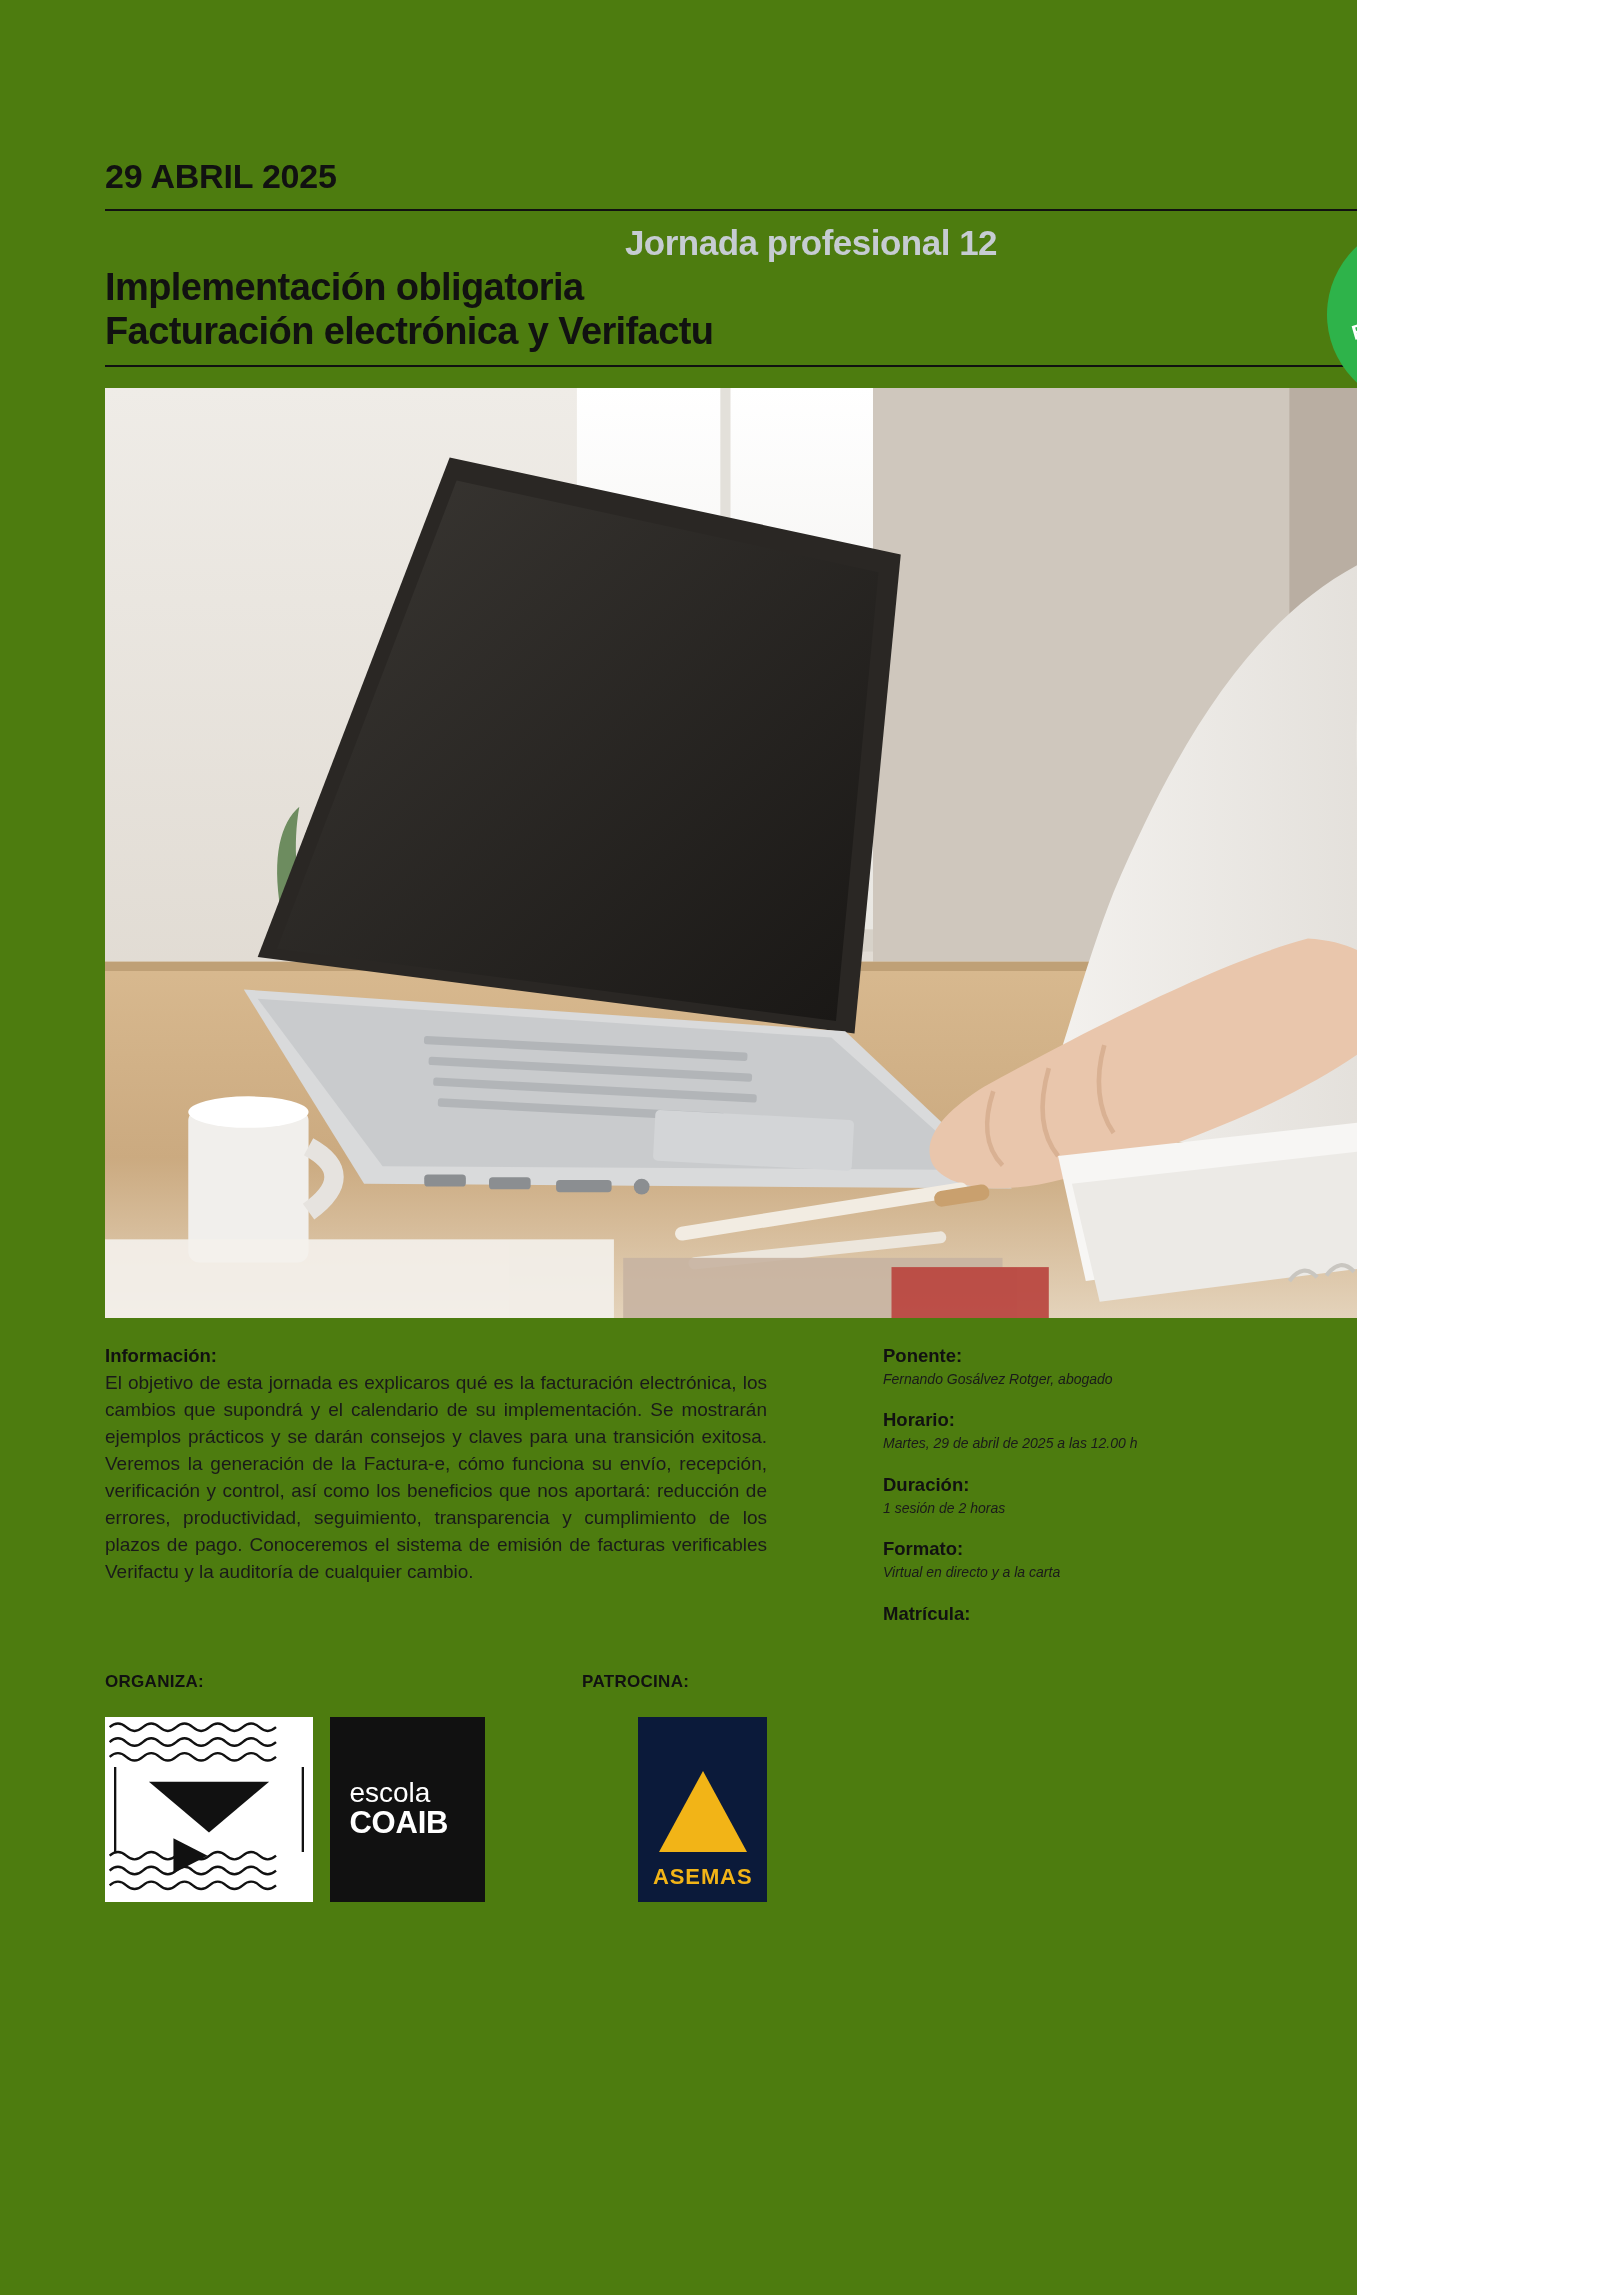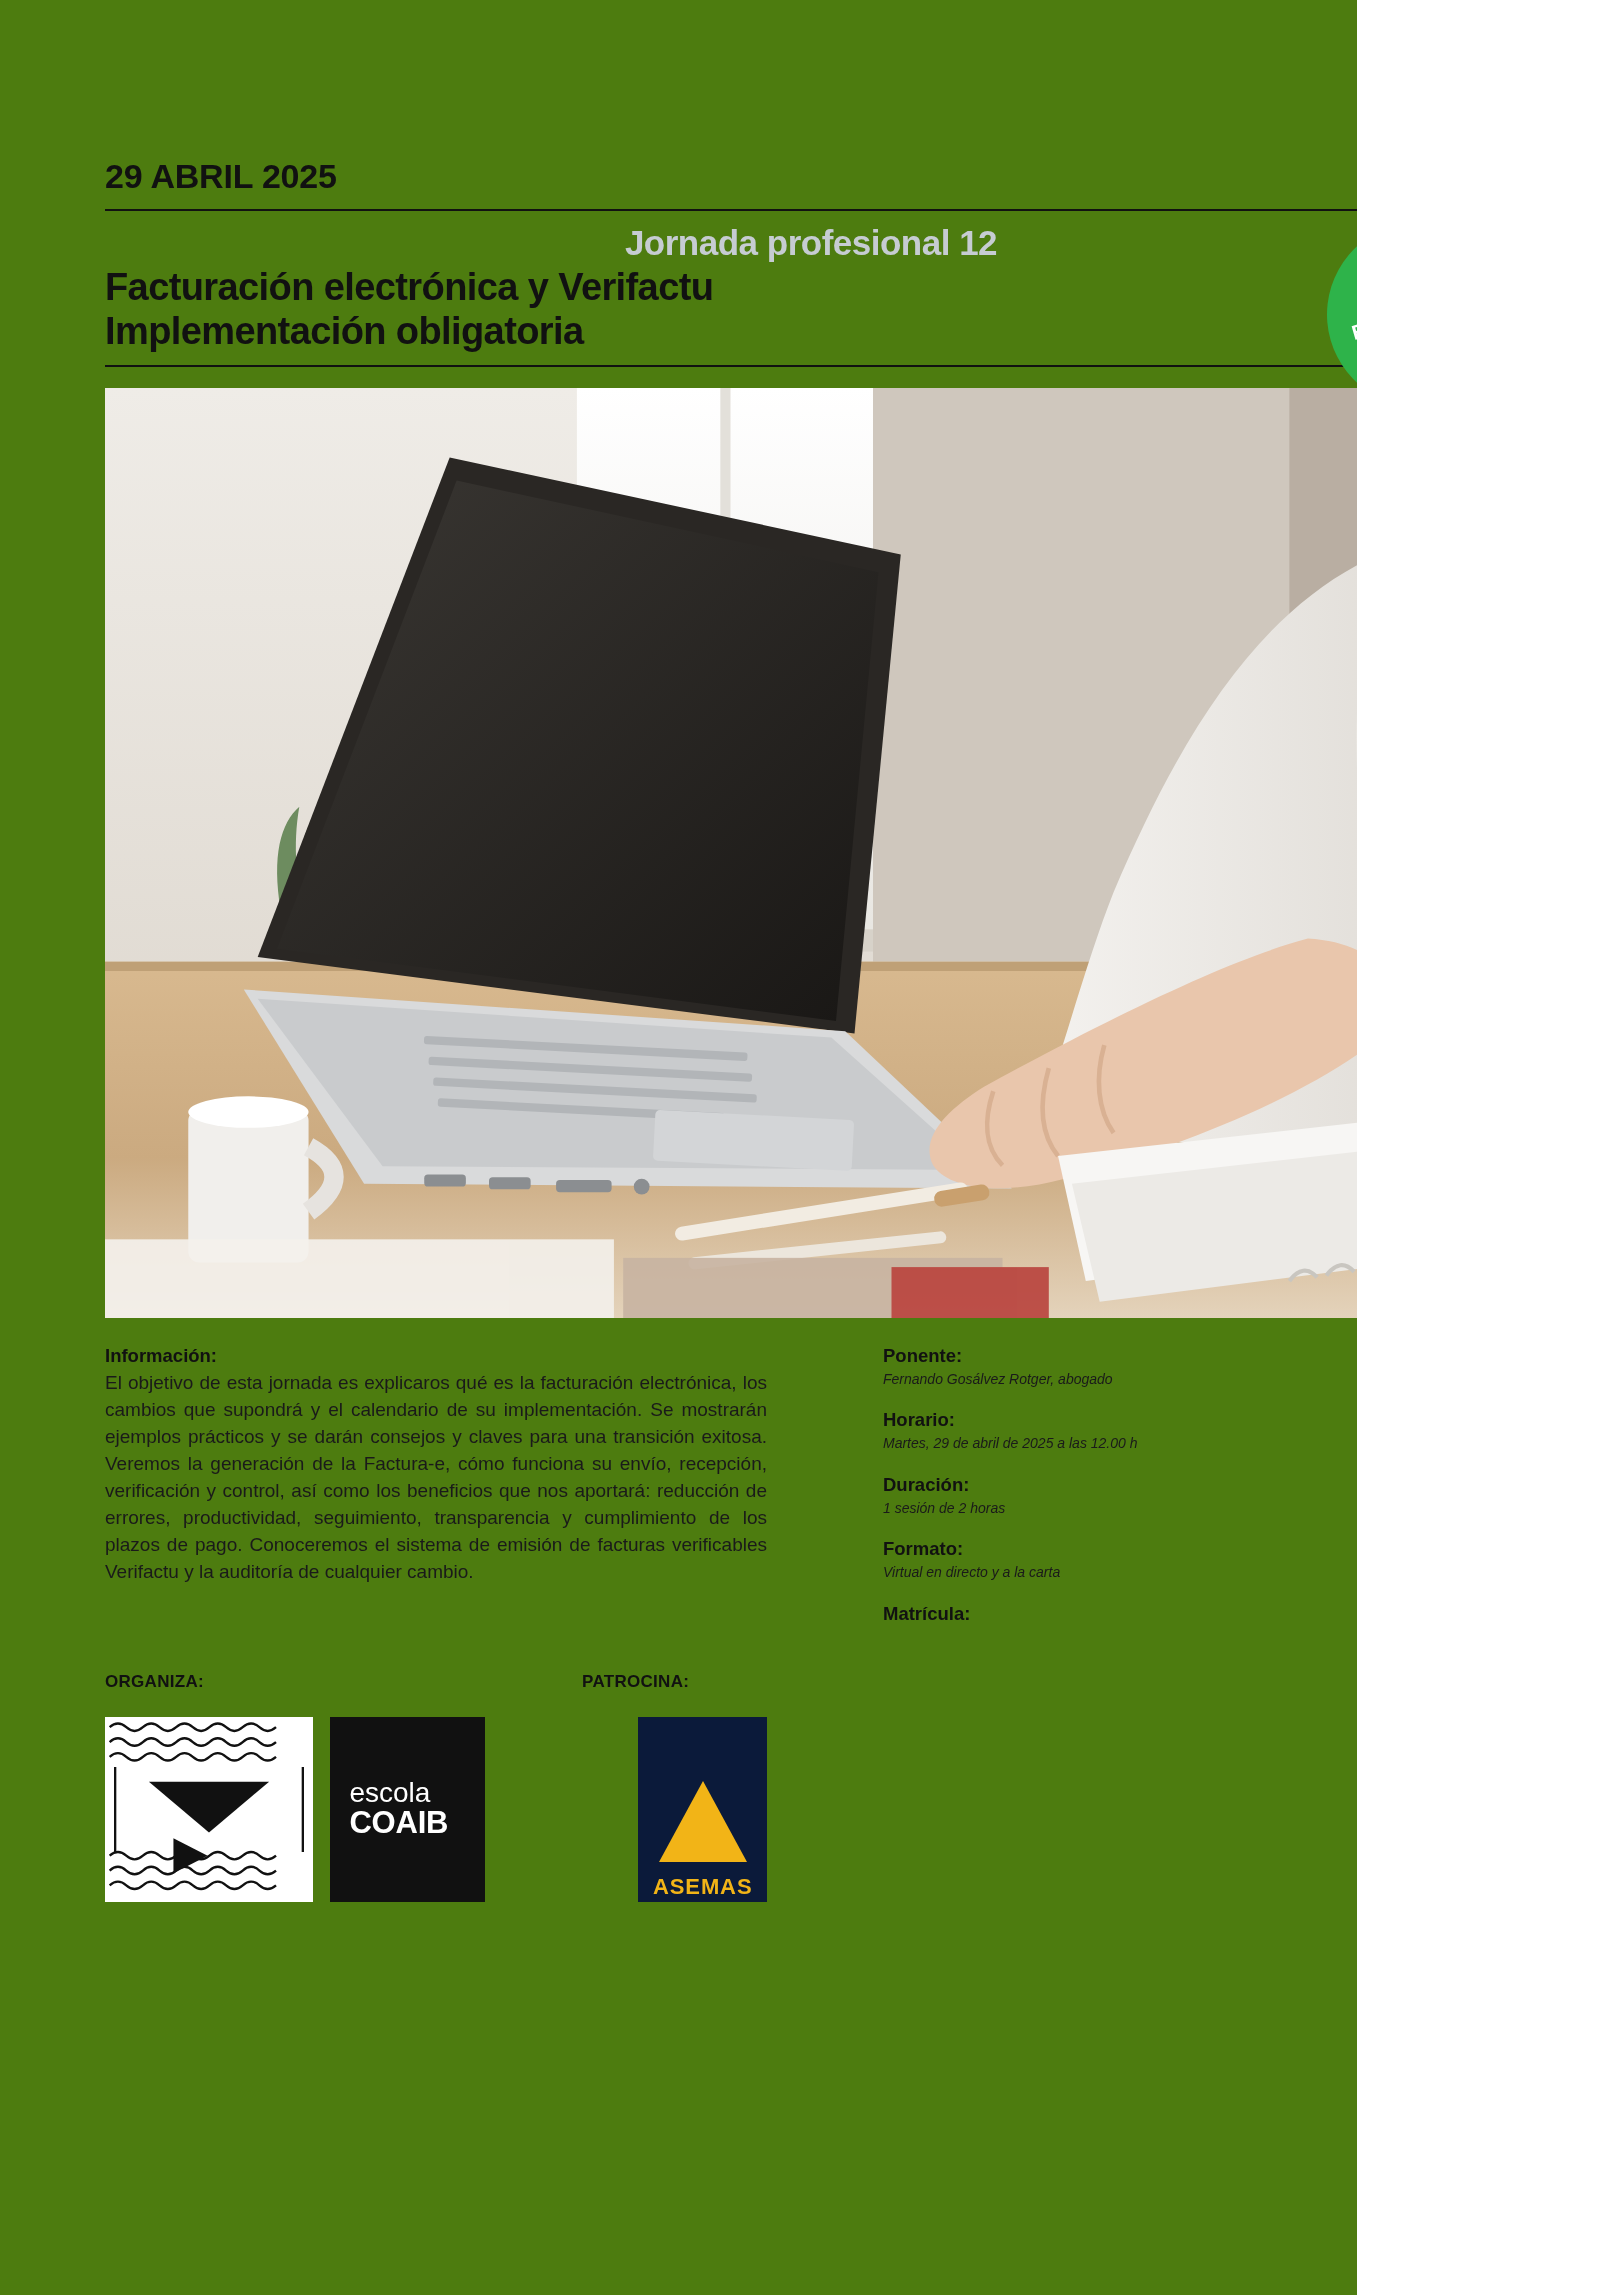--- a/index.html
+++ b/index.html
@@ -193,21 +193,21 @@
 
   .logo-asemas {
     width: 148px;
     height: 185px;
     background: #0b1a3a;
     color: #f2b417;
     display: flex;
     flex-direction: column;
     align-items: center;
     justify-content: flex-end;
-    padding-bottom: 2px;
+    padding-bottom: 12px;
     box-sizing: border-box;
     margin-left: 136px;
   }
   .logo-asemas .tri {
     width: 0; height: 0;
     border-left: 44px solid transparent;
     border-right: 44px solid transparent;
     border-bottom: 81px solid #f2b417;
     margin-bottom: 12px;
     position: relative;
@@ -240,22 +240,22 @@
 
     <div class="top-row">
       <div class="date">29 ABRIL 2025</div>
       <div class="modality">VIRTUAL</div>
     </div>
     <div class="rule"></div>
 
     <div class="title-block">
       <div class="kicker">Jornada profesional 12</div>
       <div class="title-main">
+        <div>Implementación obligatoria</div>
         <div>Facturación electrónica y Verifactu</div>
-        <div>Implementación obligatoria</div>
       </div>
 
       <div class="sticker">
         <div class="sticker-text">
           <div>INCLUIDO</div>
           <div>EN LA CUOTA</div>
           <div>COLEGIAL</div>
         </div>
       </div>
     </div>

